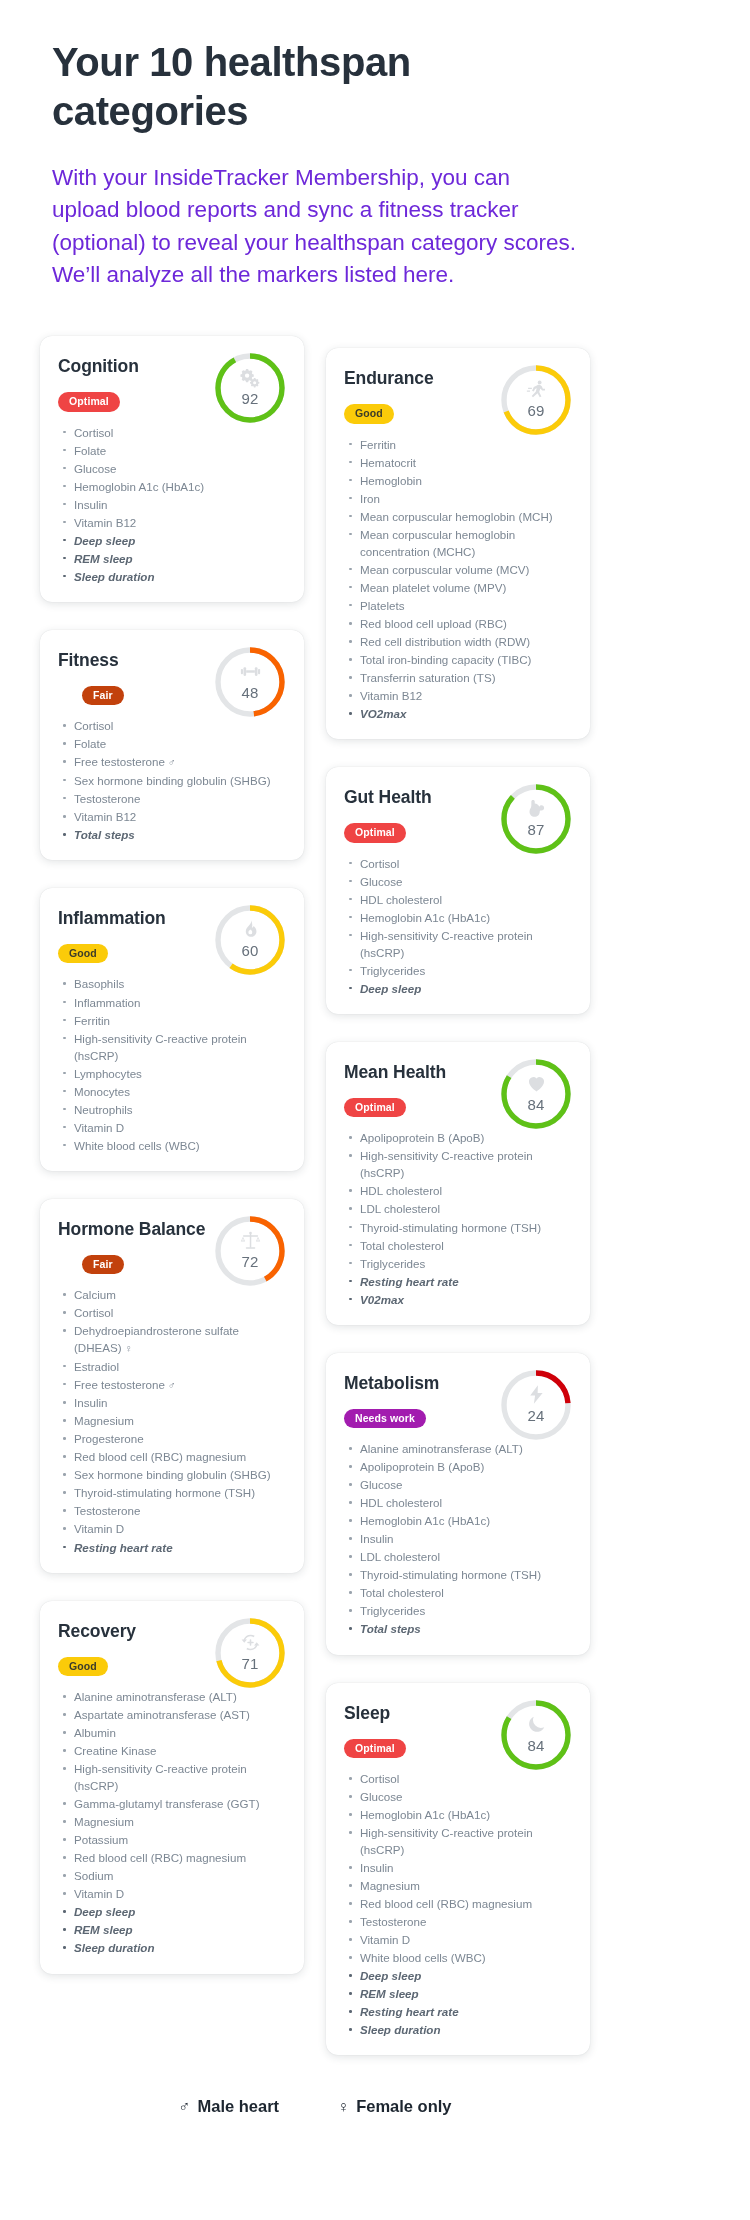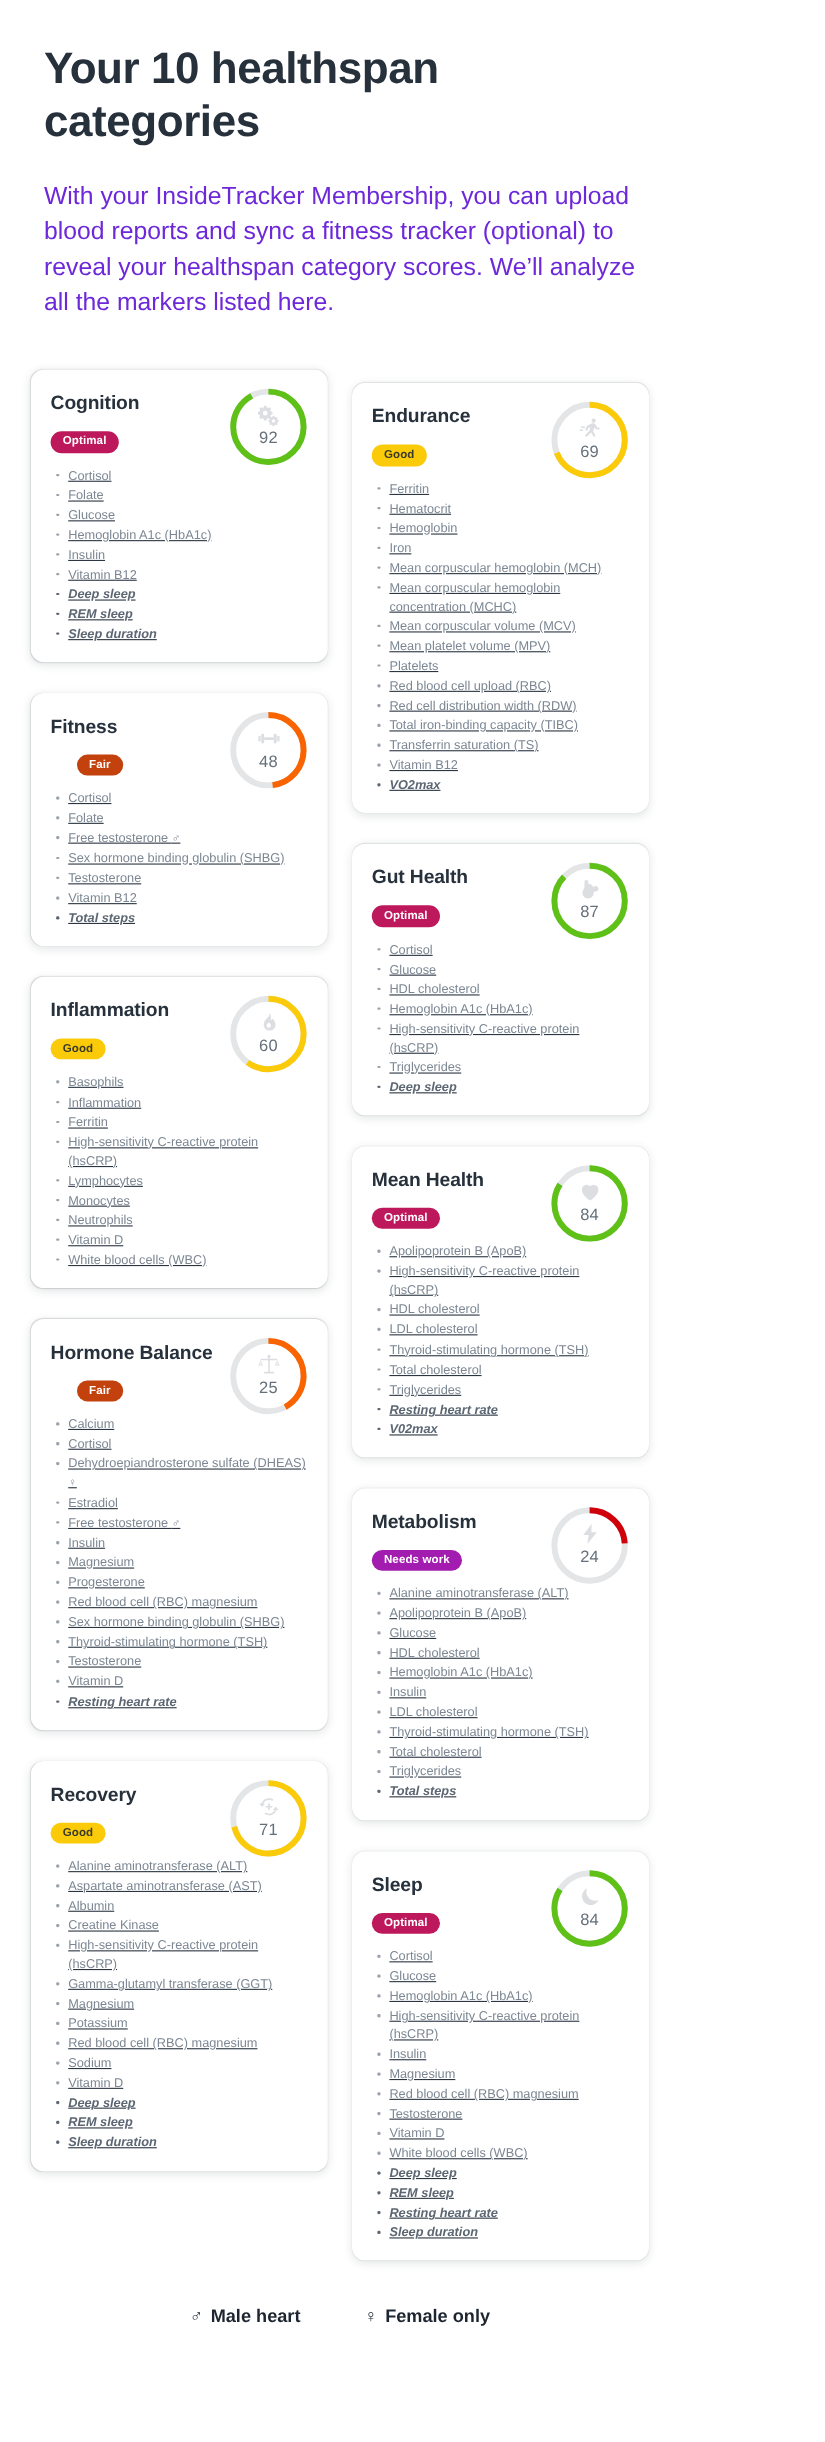--- a/index.html
+++ b/index.html
@@ -4,21 +4,21 @@
 <style>
   * { box-sizing: border-box; -webkit-font-smoothing: antialiased; }
   html, body { margin:0; padding:0; }
   body {
     width: 750px;
     min-height: 2220px;
     background: #ffffff;
     font-family: "Liberation Sans", sans-serif;
     color: #2b3642;
   }
-  .page { width:618px; padding: 0 0 0 0; position: relative; }
+  .page { width:618px; padding: 0 0 0 12px; position: relative; }
 
   
   .header { padding: 38px 40px 0 40px; }
   h1.page-title {
     font-size: 40px;
     line-height: 1.22;
     font-weight: 700;
     letter-spacing: -0.4px;
     margin: 0 0 26px 0;
     color: #27313c;
@@ -62,30 +62,29 @@
   .badge {
     display:inline-block;
     border-radius: 11px;
     font-size: 10.5px;
     font-weight: 700;
     padding: 4px 11px 5px 11px;
     line-height: 1;
     letter-spacing: 0.1px;
     color: #fff;
   }
-  .badge.optimal { background:#be185d; }
+  .badge.optimal { background:#ef4444; }
   .badge.good { background:#fbcb09; color:#3b3b2a;text-align:center; }
   .badge.fair { background:#c2410c;margin-left:24px; }
   .badge.needswork { background:#a21caf; }
 
   ul.markers {
     list-style: none;
     margin: 12px 0 0 0;
     padding: 0 0 0 2px;
-    text-decoration: underline;
   }
   ul.markers li {
     position: relative;
     padding-left: 14px;
     font-size: 11.6px;
     line-height: 1.47;
     color: #7c8793;
     margin-bottom: 1px;
   }
   ul.markers li::before {
@@ -230,21 +229,21 @@
               <circle class="ring-fg" cx="38" cy="38" r="32" stroke="#f96300" stroke-dasharray="84.45 118.62"></circle>
             </svg>
             <div class="ring-icon"><svg viewBox="0 0 24 24" fill="currentColor">
                 <rect x="11.2" y="3.6" width="1.7" height="16.6" rx="0.6"></rect>
                 <rect x="6.6" y="19.6" width="10.9" height="1.7" rx="0.8"></rect>
                 <rect x="3.4" y="6.1" width="17.3" height="1.5" rx="0.7"></rect>
                 <circle cx="12" cy="3.4" r="1.5"></circle>
                 <path d="M3.4 7.6L.9 13.1h5l-2.5-5.5zm0 1.9l1.1 2.5H2.3l1.1-2.5z"></path>
                 <path d="M20.6 7.6l-2.5 5.5h5l-2.5-5.5zm0 1.9l1.1 2.5h-2.2l1.1-2.5z"></path>
               </svg></div>
-            <div class="ring-score">25</div>
+            <div class="ring-score">72</div>
           </div><div class="card-title">Hormone Balance</div><span class="badge fair">Fair</span><ul class="markers">
             <li class="">Calcium</li>
             <li class="">Cortisol</li>
             <li class="">Dehydroepiandrosterone sulfate (DHEAS) <span class="sym">♀</span></li>
             <li class="">Estradiol</li>
             <li class="">Free testosterone <span class="sym">♂</span></li>
             <li class="">Insulin</li>
             <li class="">Magnesium</li>
             <li class="">Progesterone</li>
             <li class="">Red blood cell (RBC) magnesium</li>

